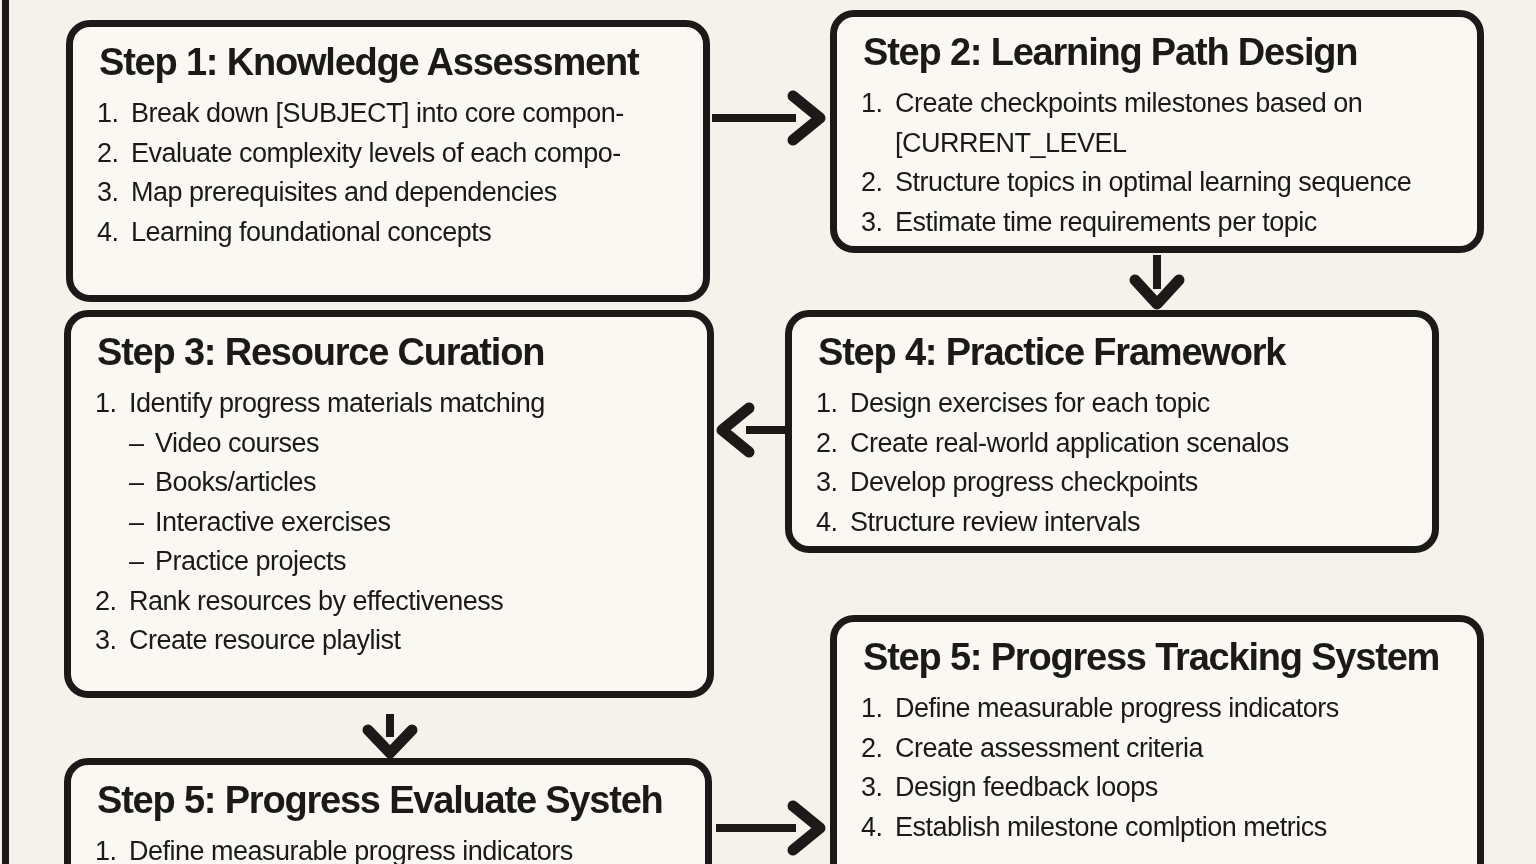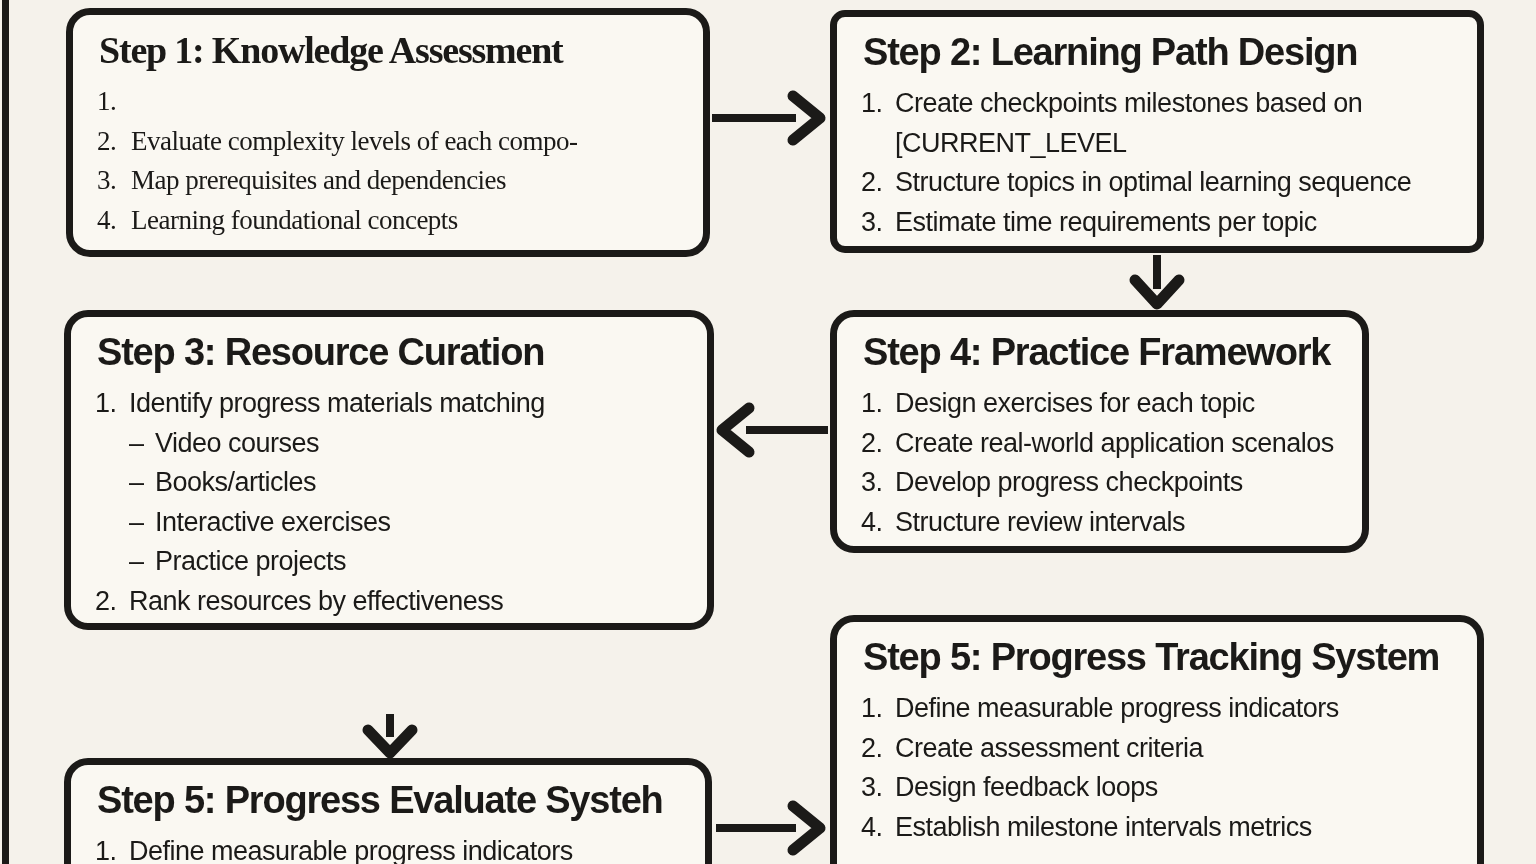--- a/index.html
+++ b/index.html
@@ -60,24 +60,24 @@
     letter-spacing:-0.5px;
     line-height:39.5px;
   }
   .row{display:flex;}
   .row .marker{flex:0 0 34px;white-space:pre;}
   .row.dash{padding-left:34px;}
   .row.dash .marker{flex:0 0 26px;}
   .row .txt{white-space:nowrap;}
 
   
-  #box-step1{left:66px; top:8px;  width:644px; height:249px;font-family:Liberation Serif, serif;}
-  #box-step2{left:830px;top:10px; width:654px; height:243px;border-radius:15px;}
-  #box-step3{left:64px; top:310px;width:650px; height:320px;}
-  #box-step4{left:830px;top:310px;width:539px; height:243px;}
+  #box-step1{left:66px; top:20px;  width:644px; height:282px;}
+  #box-step2{left:830px;top:10px; width:654px; height:243px;}
+  #box-step3{left:64px; top:310px;width:650px; height:388px;}
+  #box-step4{left:785px;top:310px;width:654px; height:243px;}
   #box-step5-right{left:830px;top:615px;width:654px;height:299px;}
   #box-step5-bottom{left:64px;top:758px;width:648px;height:240px;}
 </style>
 </head>
 <body>
 
 <div class="stage">
 
   <svg class="overlay" viewBox="0 0 1536 864" aria-hidden="true">
     <rect x="2" y="0" width="7" height="864" fill="#1b1a18"></rect>
@@ -102,20 +102,21 @@
       <path class="shaft" d="M716 828 H796"></path>
       <path class="head" d="M793 806 L820 828 L793 850"></path>
     </g>
   </svg>
 
   <div class="box" id="box-step1">
     <div class="box-title">Step 1: Knowledge Assessment</div>
     <div class="items">
         <div class="row num">
           <span class="marker">1.</span>
+          <span class="txt">Break down [SUBJECT] into core compon-</span>
         </div>
         <div class="row num">
           <span class="marker">2.</span>
           <span class="txt">Evaluate complexity levels of each compo-</span>
         </div>
         <div class="row num">
           <span class="marker">3.</span>
           <span class="txt">Map prerequisites and dependencies</span>
         </div>
         <div class="row num">
@@ -213,21 +214,21 @@
         <div class="row num">
           <span class="marker">2.</span>
           <span class="txt">Create assessment criteria</span>
         </div>
         <div class="row num">
           <span class="marker">3.</span>
           <span class="txt">Design feedback loops</span>
         </div>
         <div class="row num">
           <span class="marker">4.</span>
-          <span class="txt">Establish milestone intervals metrics</span>
+          <span class="txt">Establish milestone comlption metrics</span>
         </div>
       </div>
   </div>
 
   <div class="box" id="box-step5-bottom">
     <div class="box-title">Step 5: Progress Evaluate Systeh</div>
     <div class="items">
         <div class="row num">
           <span class="marker">1.</span>
           <span class="txt">Define measurable progress indicators</span>

